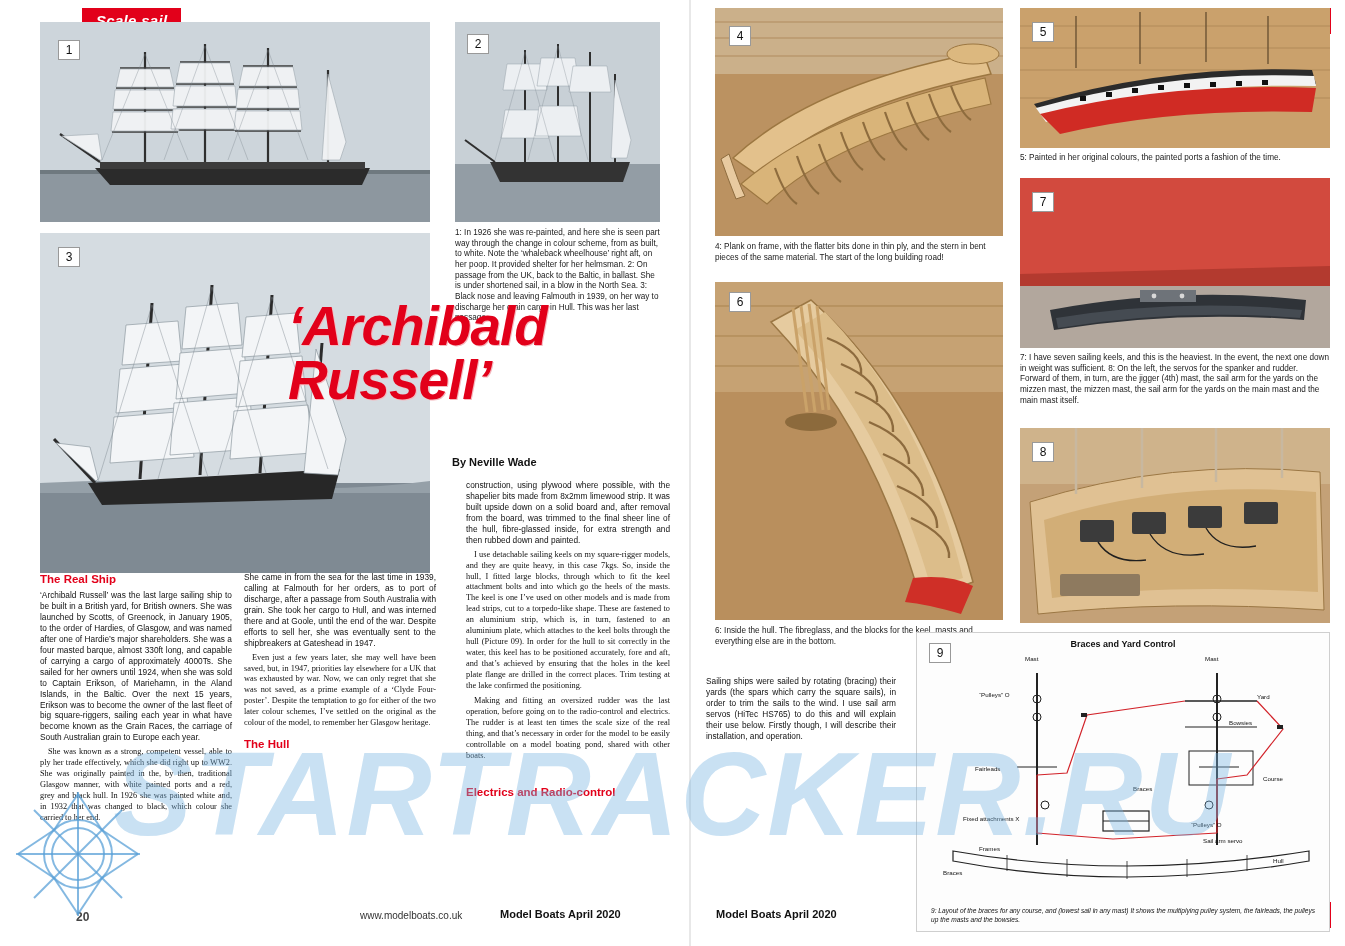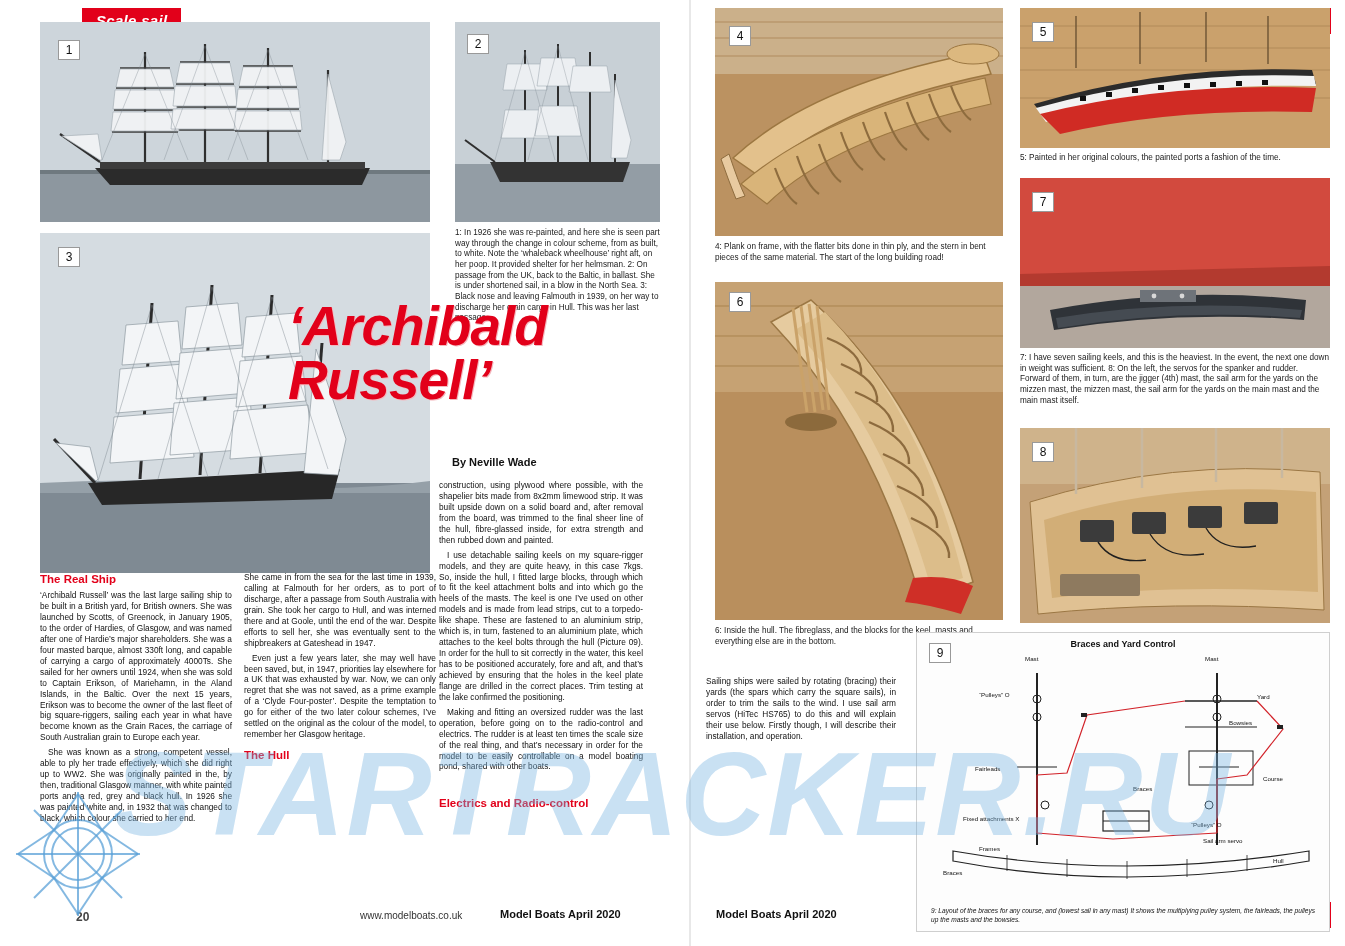--- a/index.html
+++ b/index.html
@@ -89,25 +89,25 @@
 
   
   .subhead {
     color:#e2001a;
     font-weight:bold;
     font-size:11.5px;
     margin:0 0 3px 0;
   }
   .col { position:absolute; font-size:8.3px; line-height:1.32; color:#111; text-align:justify; }
   .col p { margin:0 0 4px 0; text-indent:0; }
-  .col p.ind { text-indent:8px; }
+  .col p.ind { text-indent:8px;font-family:Liberation Serif, serif; }
 
   #colA { left:40px;  top:572px; width:192px; }
   #colB { left:244px; top:572px; width:192px; }
-  #colC { left:439px; top:480px; width:204px; }
+  #colC { left:466px; top:480px; width:204px; }
   #colD { left:706px; top:676px; width:190px; }
 
   
   .footer-left { position:absolute; left:40px; top:910px; font-size:12px; color:#444; font-weight:bold;margin-left:36px; }
   .footer-url { position:absolute; left:360px; top:910px; font-size:10px; color:#333; }
   .footer-mag-l { position:absolute; left:500px; top:908px; font-size:11px; font-weight:bold; color:#111; }
   .footer-mag-r { position:absolute; left:716px; top:908px; font-size:11px; font-weight:bold; color:#111; }
   .footer-arrow {
     position:absolute; right:14px; top:902px;
     width:26px; height:26px; background:#e2001a; color:#fff;

